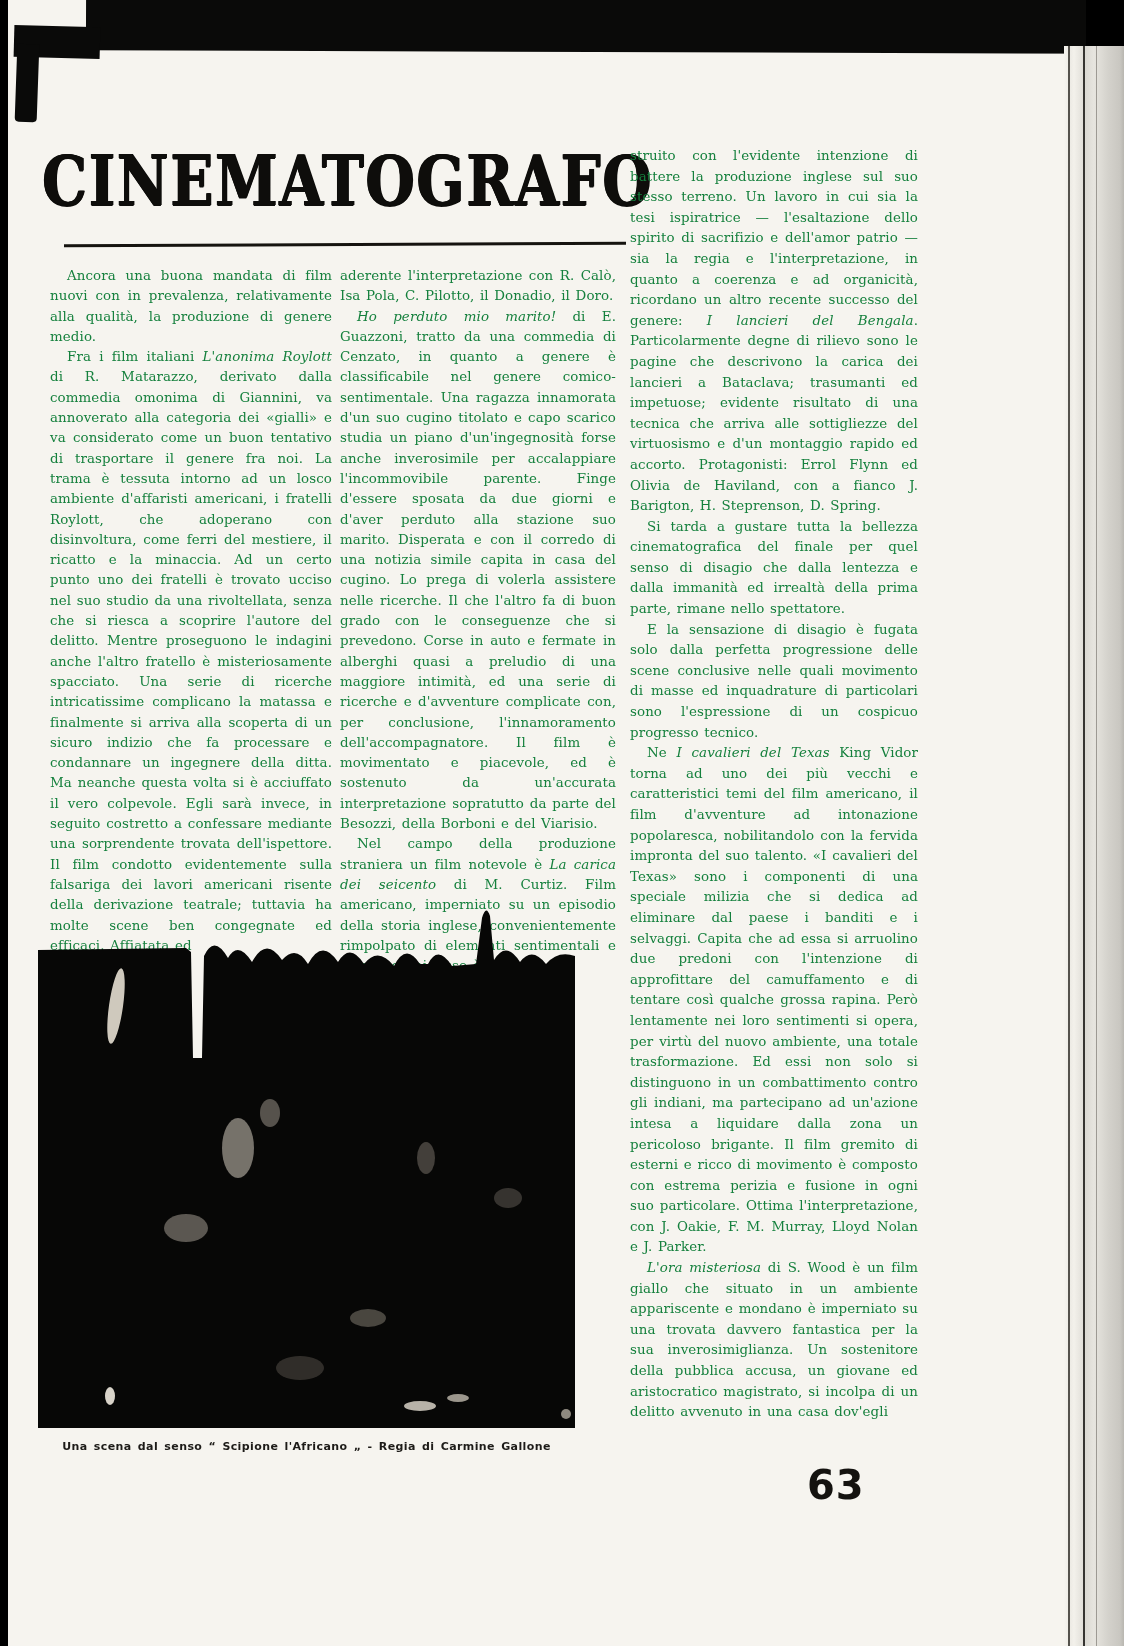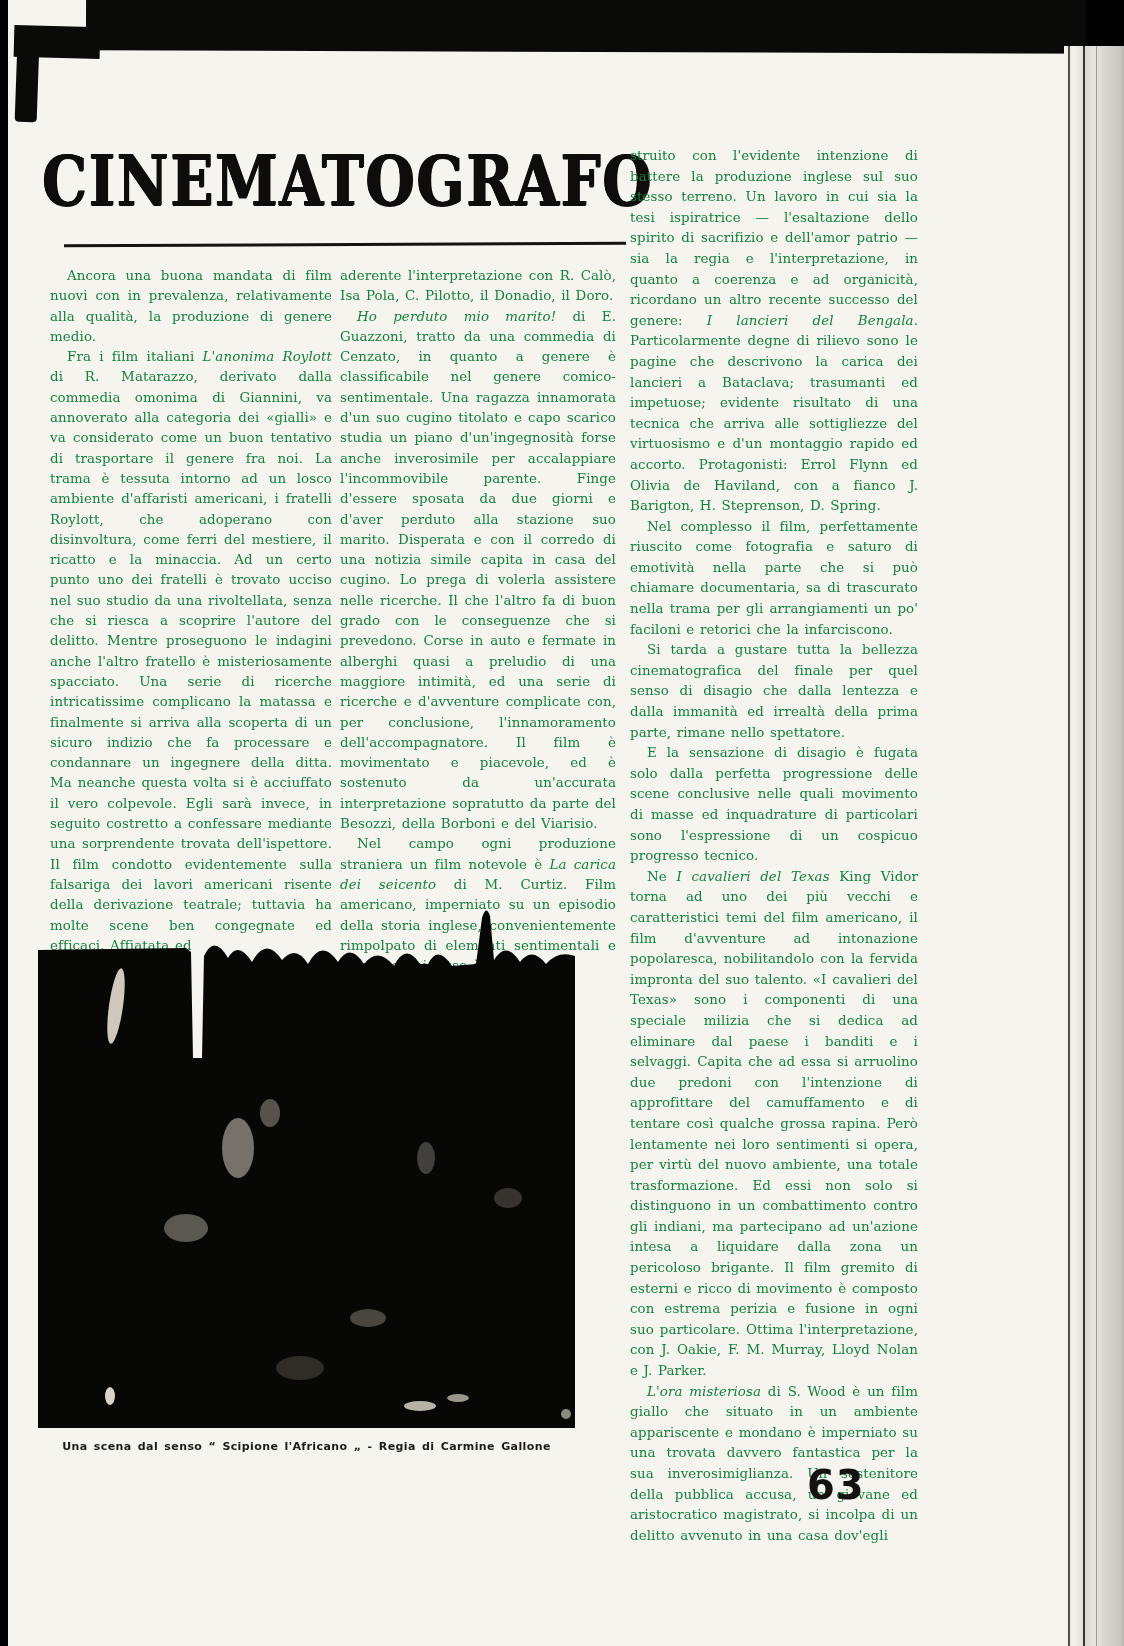--- a/index.html
+++ b/index.html
@@ -62,26 +62,25 @@
   <div class="mast-rule"></div>
 
   <div class="col" id="col1">
     <p class="indent"><span>Ancora una buona mandata di film nuovi con in prevalenza, relativamente alla qualità, la produzione di genere medio.</span></p>
     <p class="indent"><span>Fra i film italiani </span><span class="it">L'anonima Roylott</span><span> di R. Matarazzo, derivato dalla commedia omonima di Giannini, va annoverato alla categoria dei «gialli» e va considerato come un buon tentativo di trasportare il genere fra noi. La trama è tessuta intorno ad un losco ambiente d'affaristi americani, i fratelli Roylott, che adoperano con disinvoltura, come ferri del mestiere, il ricatto e la minaccia. Ad un certo punto uno dei fratelli è trovato ucciso nel suo studio da una rivoltellata, senza che si riesca a scoprire l'autore del delitto. Mentre proseguono le indagini anche l'altro fratello è misteriosamente spacciato. Una serie di ricerche intricatissime complicano la matassa e finalmente si arriva alla scoperta di un sicuro indizio che fa processare e condannare un ingegnere della ditta. Ma neanche questa volta si è acciuffato il vero colpevole. Egli sarà invece, in seguito costretto a confessare mediante una sorprendente trovata dell'ispettore. Il film condotto evidentemente sulla falsariga dei lavori americani risente della derivazione teatrale; tuttavia ha molte scene ben congegnate ed efficaci. Affiatata ed</span></p>
   </div>
 
   <div class="col" id="col2">
     <p><span>aderente l'interpretazione con R. Calò, Isa Pola, C. Pilotto, il Donadio, il Doro.</span></p>
     <p class="indent"><span class="it">Ho perduto mio marito!</span><span> di E. Guazzoni, tratto da una commedia di Cenzato, in quanto a genere è classificabile nel genere comico-sentimentale. Una ragazza innamorata d'un suo cugino titolato e capo scarico studia un piano d'un'ingegnosità forse anche inverosimile per accalappiare l'incommovibile parente. Finge d'essere sposata da due giorni e d'aver perduto alla stazione suo marito. Disperata e con il corredo di una notizia simile capita in casa del cugino. Lo prega di volerla assistere nelle ricerche. Il che l'altro fa di buon grado con le conseguenze che si prevedono. Corse in auto e fermate in alberghi quasi a preludio di una maggiore intimità, ed una serie di ricerche e d'avventure complicate con, per conclusione, l'innamoramento dell'accompagnatore. Il film è movimentato e piacevole, ed è sostenuto da un'accurata interpretazione sopratutto da parte del Besozzi, della Borboni e del Viarisio.</span></p>
-    <p class="indent"><span>Nel campo ogni produzione straniera un film notevole è </span><span class="it">La carica dei seicento</span><span> di M. Curtiz. Film americano, imperniato su un episodio della storia inglese, convenientemente rimpolpato di elementi sentimentali e romanzeschi, esso è co-</span></p>
+    <p class="indent"><span>Nel campo della produzione straniera un film notevole è </span><span class="it">La carica dei seicento</span><span> di M. Curtiz. Film americano, imperniato su un episodio della storia inglese, convenientemente rimpolpato di elementi sentimentali e romanzeschi, esso è co-</span></p>
   </div>
 
   <div class="col" id="col3">
     <p><span>struito con l'evidente intenzione di battere la produzione inglese sul suo stesso terreno. Un lavoro in cui sia la tesi ispiratrice — l'esaltazione dello spirito di sacrifizio e dell'amor patrio — sia la regia e l'interpretazione, in quanto a coerenza e ad organicità, ricordano un altro recente successo del genere: </span><span class="it">I lancieri del Bengala</span><span>. Particolarmente degne di rilievo sono le pagine che descrivono la carica dei lancieri a Bataclava; trasumanti ed impetuose; evidente risultato di una tecnica che arriva alle sottigliezze del virtuosismo e d'un montaggio rapido ed accorto. Protagonisti: Errol Flynn ed Olivia de Haviland, con a fianco J. Barigton, H. Steprenson, D. Spring.</span></p>
-    <p class="indent"><span>Nel complesso il film, perfettamente riuscito come fotografia e saturo di emotività nella parte che si può chiamare documentaria, sa di trascurato nella trama per gli arrangiamenti un po' faciloni e retorici che la infarciscono.</span></p>
     <p class="indent"><span>Si tarda a gustare tutta la bellezza cinematografica del finale per quel senso di disagio che dalla lentezza e dalla immanità ed irrealtà della prima parte, rimane nello spettatore.</span></p>
     <p class="indent"><span>E la sensazione di disagio è fugata solo dalla perfetta progressione delle scene conclusive nelle quali movimento di masse ed inquadrature di particolari sono l'espressione di un cospicuo progresso tecnico.</span></p>
     <p class="indent"><span>Ne </span><span class="it">I cavalieri del Texas</span><span> King Vidor torna ad uno dei più vecchi e caratteristici temi del film americano, il film d'avventure ad intonazione popolaresca, nobilitandolo con la fervida impronta del suo talento. «I cavalieri del Texas» sono i componenti di una speciale milizia che si dedica ad eliminare dal paese i banditi e i selvaggi. Capita che ad essa si arruolino due predoni con l'intenzione di approfittare del camuffamento e di tentare così qualche grossa rapina. Però lentamente nei loro sentimenti si opera, per virtù del nuovo ambiente, una totale trasformazione. Ed essi non solo si distinguono in un combattimento contro gli indiani, ma partecipano ad un'azione intesa a liquidare dalla zona un pericoloso brigante. Il film gremito di esterni e ricco di movimento è composto con estrema perizia e fusione in ogni suo particolare. Ottima l'interpretazione, con J. Oakie, F. M. Murray, Lloyd Nolan e J. Parker.</span></p>
     <p class="indent"><span class="it">L'ora misteriosa</span><span> di S. Wood è un film giallo che situato in un ambiente appariscente e mondano è imperniato su una trovata davvero fantastica per la sua inverosimiglianza. Un sostenitore della pubblica accusa, un giovane ed aristocratico magistrato, si incolpa di un delitto avvenuto in una casa dov'egli</span></p>
   </div>
 
   <div class="photo">
     <svg width="537" height="530" viewBox="0 0 537 530">
       <path fill="#070706" d="M0,530 L0,52 L148,50 L153,54 L155,160 L164,160 L166,58
         Q176,36 190,60 Q200,42 214,64 Q228,38 244,62 Q258,46 270,66 Q284,40 300,64

